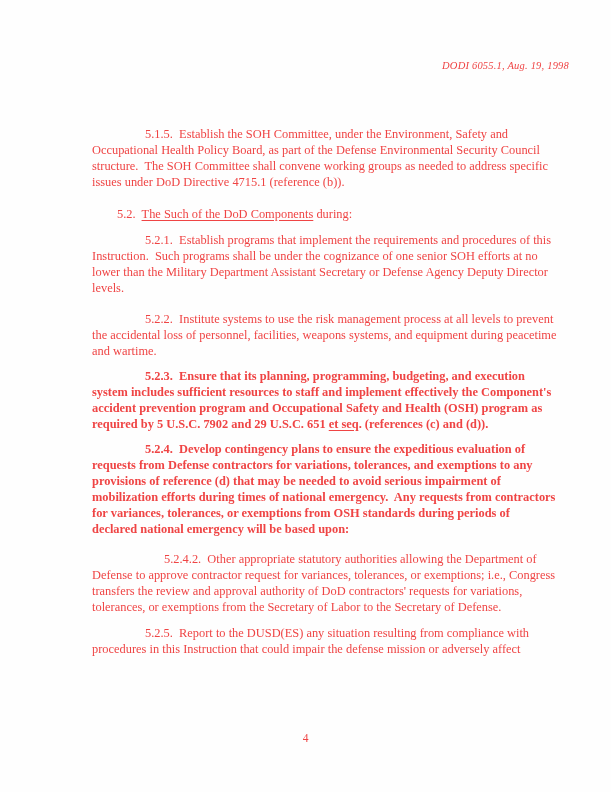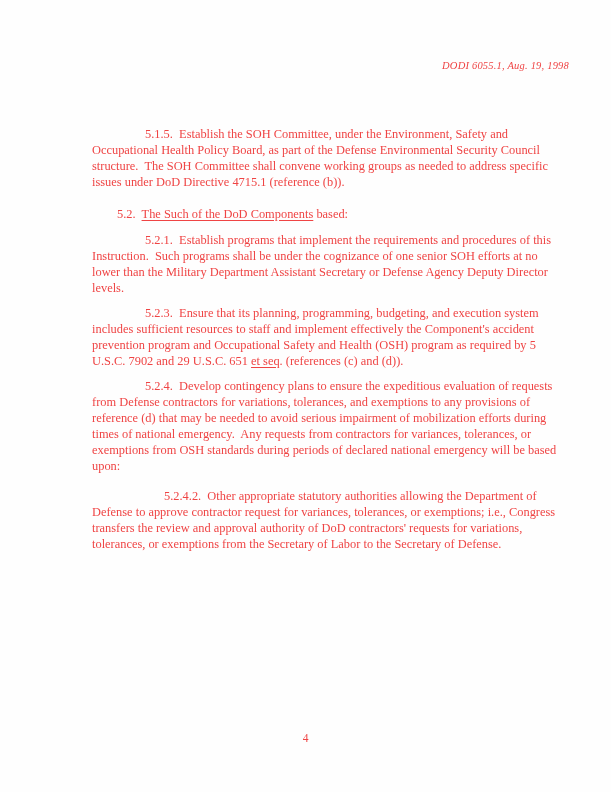--- a/index.html
+++ b/index.html
@@ -40,21 +40,21 @@
     margin: 0;
     white-space: pre-wrap;
   }
   .indent-body { text-indent: 53px; }
   .indent-head { text-indent: 25px; }
   .indent-sub  { text-indent: 72px; }
   .mt6  { margin-top: 6px  !important; }
   .mt16 { margin-top: 16px !important; }
   .mt10 { margin-top: 10px !important; }
   .mt15 { margin-top: 15px !important; }
-  .mt9  { margin-top: 9px  !important; }
+  .mt9  { margin-top: 9px  !important; font-weight: bold; }
   .mt11 { margin-top: 11px !important; }
   .mt14 { margin-top: 14px !important; }
   .u { text-decoration: underline; text-underline-offset: 2px; }
   .page-number {
     position: absolute;
     top: 732px;
     left: 0;
     width: 100%;
     text-align: center;
     font-size: 11.5px;
@@ -64,30 +64,32 @@
 <body>
 
 <div class="page">
 
   <div class="doc-header">DODI 6055.1, Aug. 19, 1998</div>
 
   <div class="content">
 
     <p class="indent-body mt6">5.1.5.  Establish the SOH Committee, under the Environment, Safety and Occupational Health Policy Board, as part of the Defense Environmental Security Council structure.  The SOH Committee shall convene working groups as needed to address specific issues under DoD Directive 4715.1 (reference (b)).</p>
 
-    <p class="indent-head mt16"><span>5.2.  </span><span class="u">The Such of the DoD Components</span><span> based:</span></p>
+    <p class="indent-head mt16"><span>5.2.  </span><span class="u">The Such of the DoD Components</span><span> during:</span></p>
 
     <p class="indent-body mt10">5.2.1.  Establish programs that implement the requirements and procedures of this Instruction.  Such programs shall be under the cognizance of one senior SOH efforts at no lower than the Military Department Assistant Secretary or Defense Agency Deputy Director levels.</p>
 
+    <p class="indent-body mt15">5.2.2.  Institute systems to use the risk management process at all levels to prevent the accidental loss of personnel, facilities, weapons systems, and equipment during peacetime and wartime.</p>
 
     <p class="indent-body mt9"><span>5.2.3.  Ensure that its planning, programming, budgeting, and execution system includes sufficient resources to staff and implement effectively the Component's accident prevention program and Occupational Safety and Health (OSH) program as required by 5 U.S.C. 7902 and 29 U.S.C. 651 </span><span class="u">et seq</span><span>. (references (c) and (d)).</span></p>
 
     <p class="indent-body mt9">5.2.4.  Develop contingency plans to ensure the expeditious evaluation of requests from Defense contractors for variations, tolerances, and exemptions to any provisions of reference (d) that may be needed to avoid serious impairment of mobilization efforts during times of national emergency.  Any requests from contractors for variances, tolerances, or exemptions from OSH standards during periods of declared national emergency will be based upon:</p>
 
 
     <p class="indent-sub mt14">5.2.4.2.  Other appropriate statutory authorities allowing the Department of Defense to approve contractor request for variances, tolerances, or exemptions; i.e., Congress transfers the review and approval authority of DoD contractors' requests for variations, tolerances, or exemptions from the Secretary of Labor to the Secretary of Defense.</p>
 
+    <p class="indent-body mt10">5.2.5.  Report to the DUSD(ES) any situation resulting from compliance with procedures in this Instruction that could impair the defense mission or adversely affect</p>
 
   </div>
 
   <div class="page-number">4</div>
 
 </div>
 
 </body></html>

